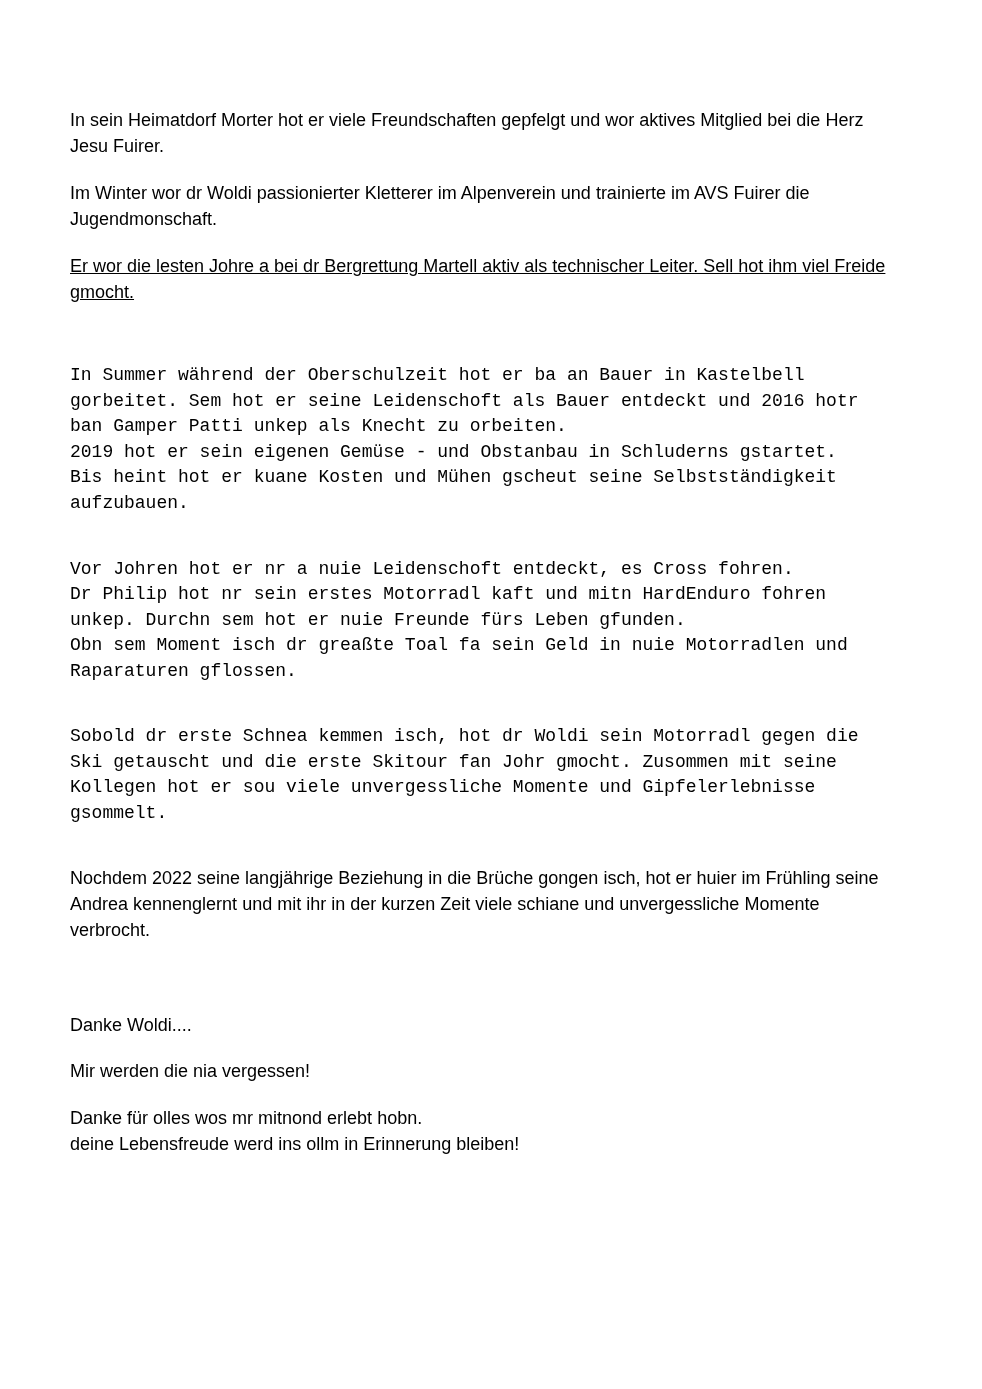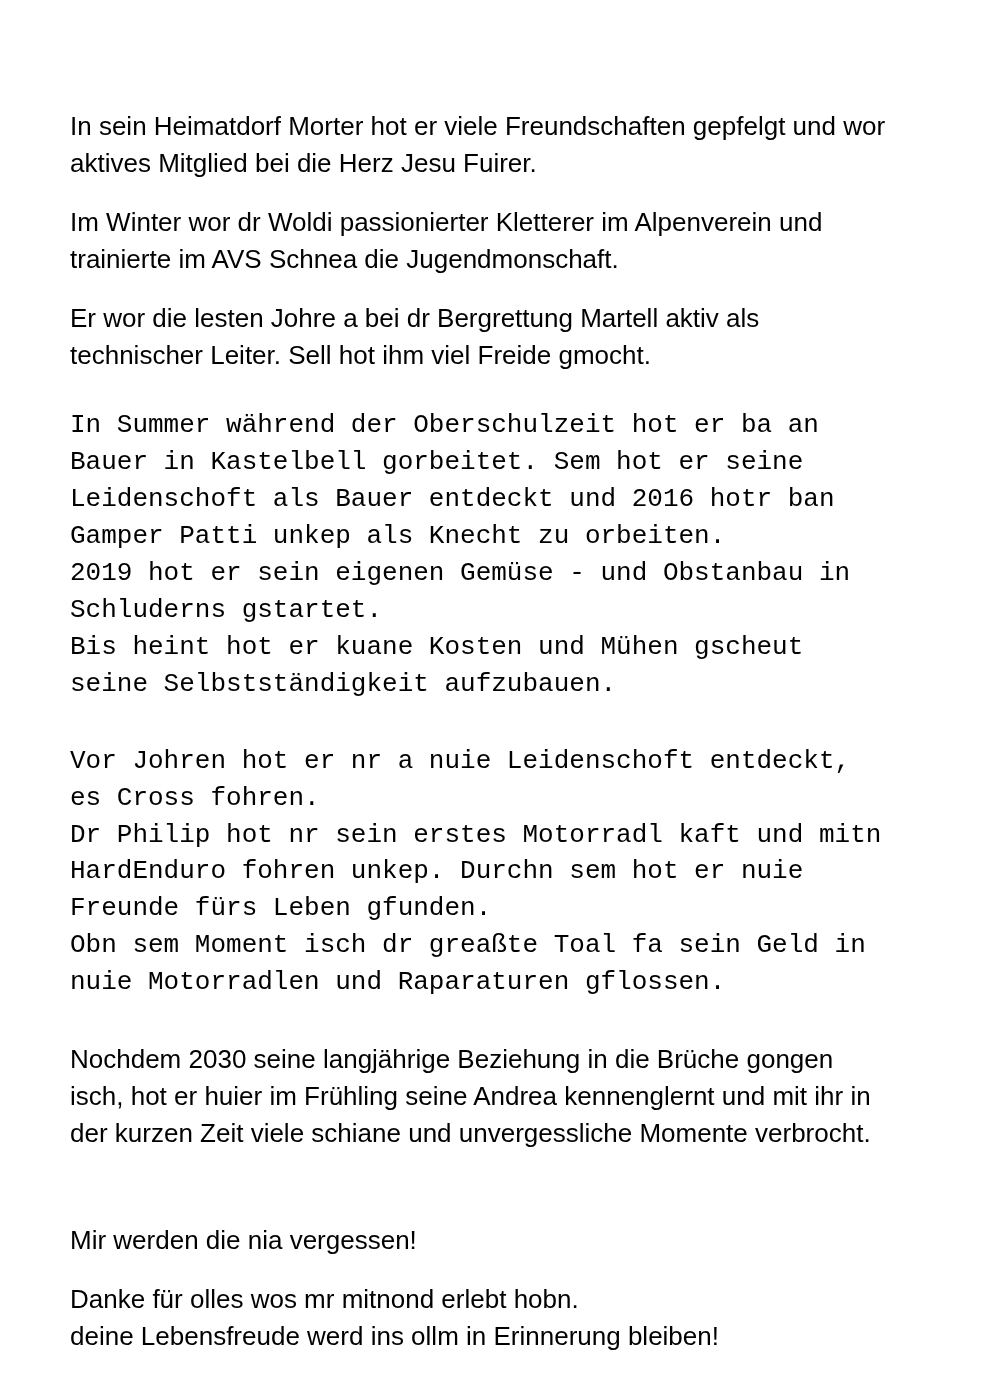--- a/index.html
+++ b/index.html
@@ -16,64 +16,67 @@
   }
   .page {
     position: relative;
     width: 982px;
     height: 1389px;
     background: #ffffff;
     box-sizing: border-box;
     padding: 108px 90px 0 70px;
   }
   .doc-body {
-    font-size: 26px;
+    font-size: 18px;
     line-height: 1.42;
   }
   p.para {
     margin: 0 0 22px 0;
     white-space: pre-line;
   }
   p.para.gap-big {
-    margin-bottom: 34px;
+    margin-bottom: 58px;
+    text-decoration: underline;
   }
   p.para.gap-med {
     margin-bottom: 40px;
     font-family: Liberation Mono, monospace;
   }
   p.para.gap-small {
     margin-bottom: 20px;
   }
   p.para.gap-xl {
     margin-bottom: 70px;
   }
 </style>
 </head>
 <body>
 
 <div class="page">
   <div class="doc-body">
 
     <p class="para">In sein Heimatdorf Morter hot er viele Freundschaften gepfelgt und wor aktives Mitglied bei die Herz Jesu Fuirer.</p>
 
-    <p class="para">Im Winter wor dr Woldi passionierter Kletterer im Alpenverein und trainierte im AVS Schnea die Jugendmonschaft.</p>
+    <p class="para">Im Winter wor dr Woldi passionierter Kletterer im Alpenverein und trainierte im AVS Fuirer die Jugendmonschaft.</p>
 
     <p class="para gap-big">Er wor die lesten Johre a bei dr Bergrettung Martell aktiv als technischer Leiter. Sell hot ihm viel Freide gmocht.</p>
 
     <p class="para gap-med">In Summer während der Oberschulzeit hot er ba an Bauer in Kastelbell gorbeitet.  Sem hot er seine Leidenschoft als Bauer entdeckt und 2016 hotr ban Gamper Patti unkep als Knecht zu orbeiten.
 2019 hot er sein eigenen Gemüse - und Obstanbau in Schluderns gstartet.
 Bis heint hot er kuane Kosten und Mühen gscheut seine Selbstständigkeit aufzubauen.</p>
 
     <p class="para gap-med">Vor Johren hot er nr a nuie Leidenschoft entdeckt, es Cross fohren.
 Dr Philip hot nr sein erstes Motorradl kaft und mitn HardEnduro fohren unkep. Durchn sem hot er nuie Freunde fürs Leben gfunden.
 Obn sem Moment isch dr greaßte Toal fa sein Geld in nuie Motorradlen und Raparaturen gflossen.</p>
 
+    <p class="para gap-med">Sobold dr erste Schnea kemmen isch, hot dr Woldi sein Motorradl gegen die Ski getauscht und die erste Skitour fan Johr gmocht. Zusommen mit seine Kollegen hot er sou viele unvergessliche Momente und Gipfelerlebnisse gsommelt.</p>
 
-    <p class="para gap-xl">Nochdem 2030 seine langjährige Beziehung in die Brüche gongen isch, hot er huier im Frühling seine Andrea kennenglernt und mit ihr in der kurzen Zeit viele schiane und unvergessliche Momente verbrocht.</p>
+    <p class="para gap-xl">Nochdem 2022 seine langjährige Beziehung in die Brüche gongen isch, hot er huier im Frühling seine Andrea kennenglernt und mit ihr in der kurzen Zeit viele schiane und unvergessliche Momente verbrocht.</p>
 
+    <p class="para gap-small">Danke Woldi....</p>
 
     <p class="para">Mir werden die nia vergessen!</p>
 
     <p class="para">Danke für olles wos mr mitnond erlebt hobn.
 deine Lebensfreude werd ins ollm in Erinnerung bleiben!</p>
 
   </div>
 </div>
 
 </body></html>

